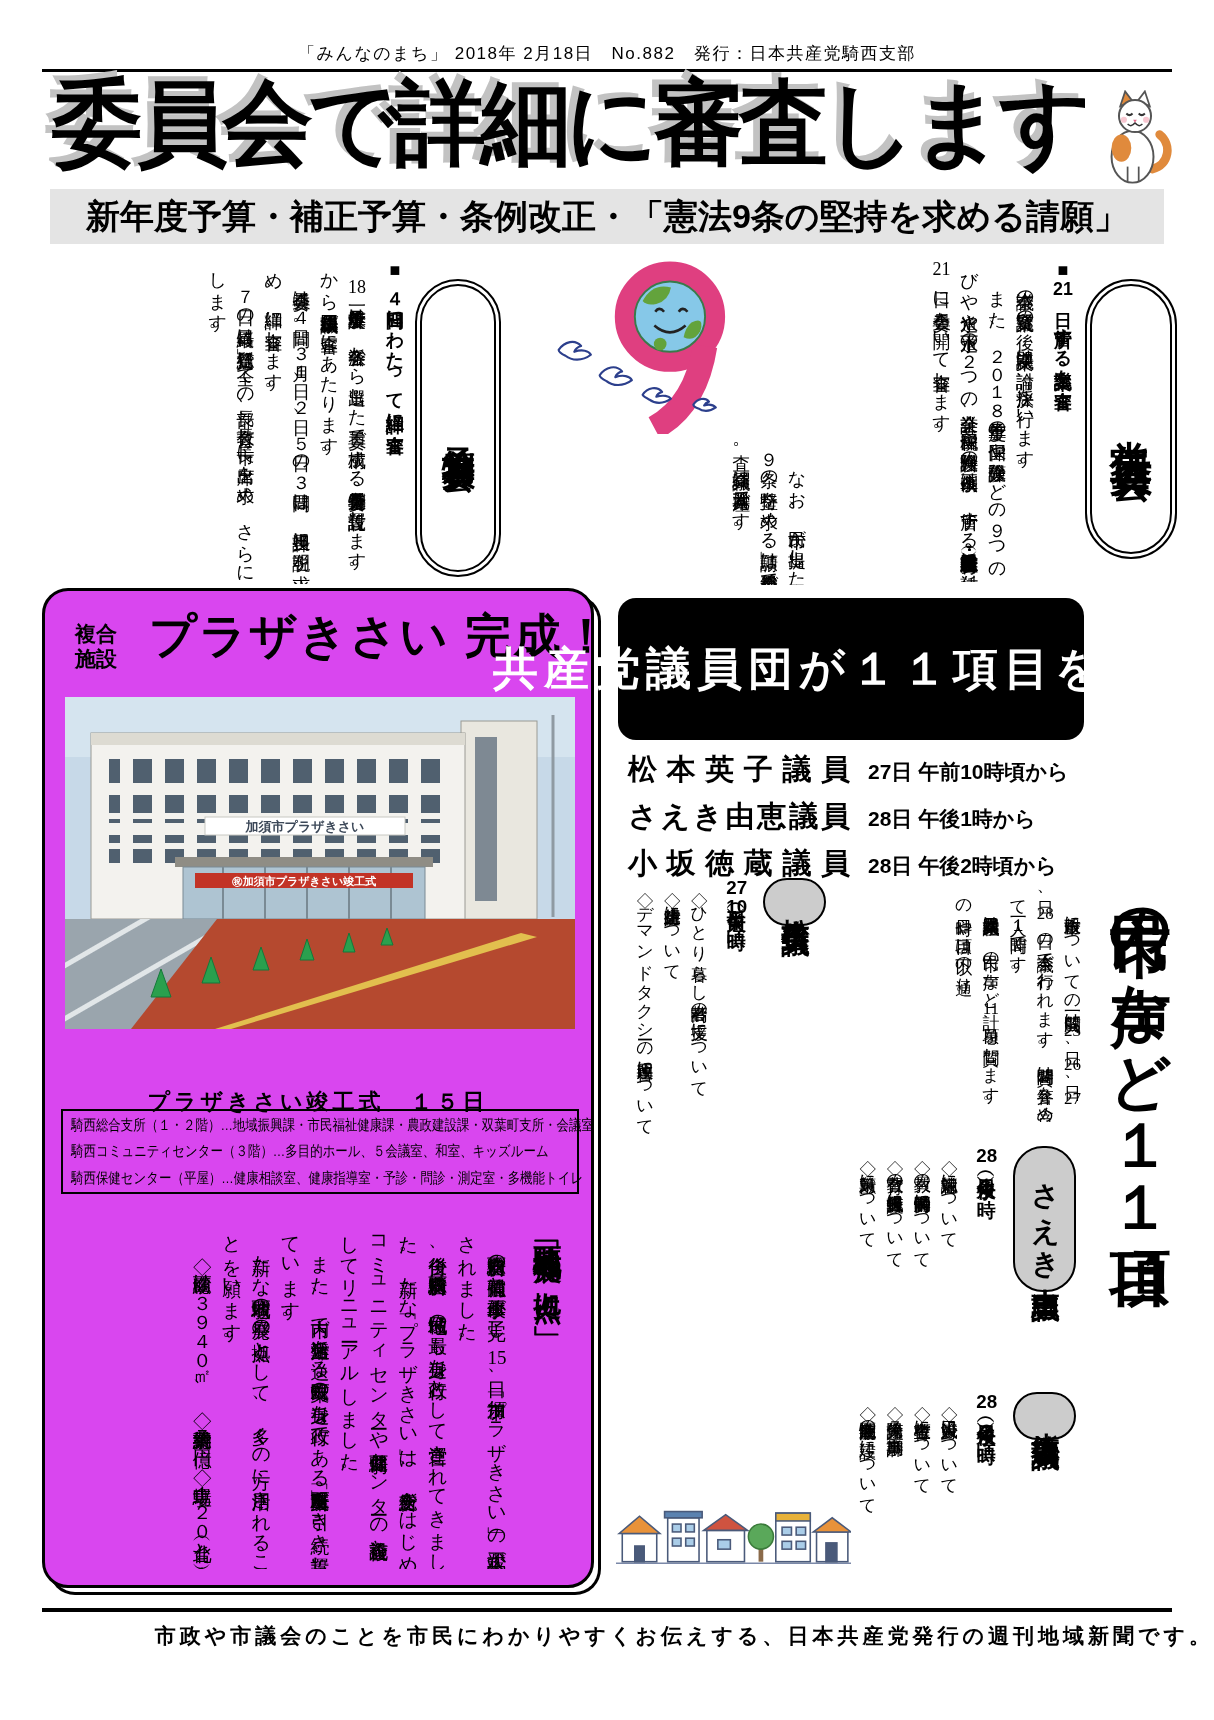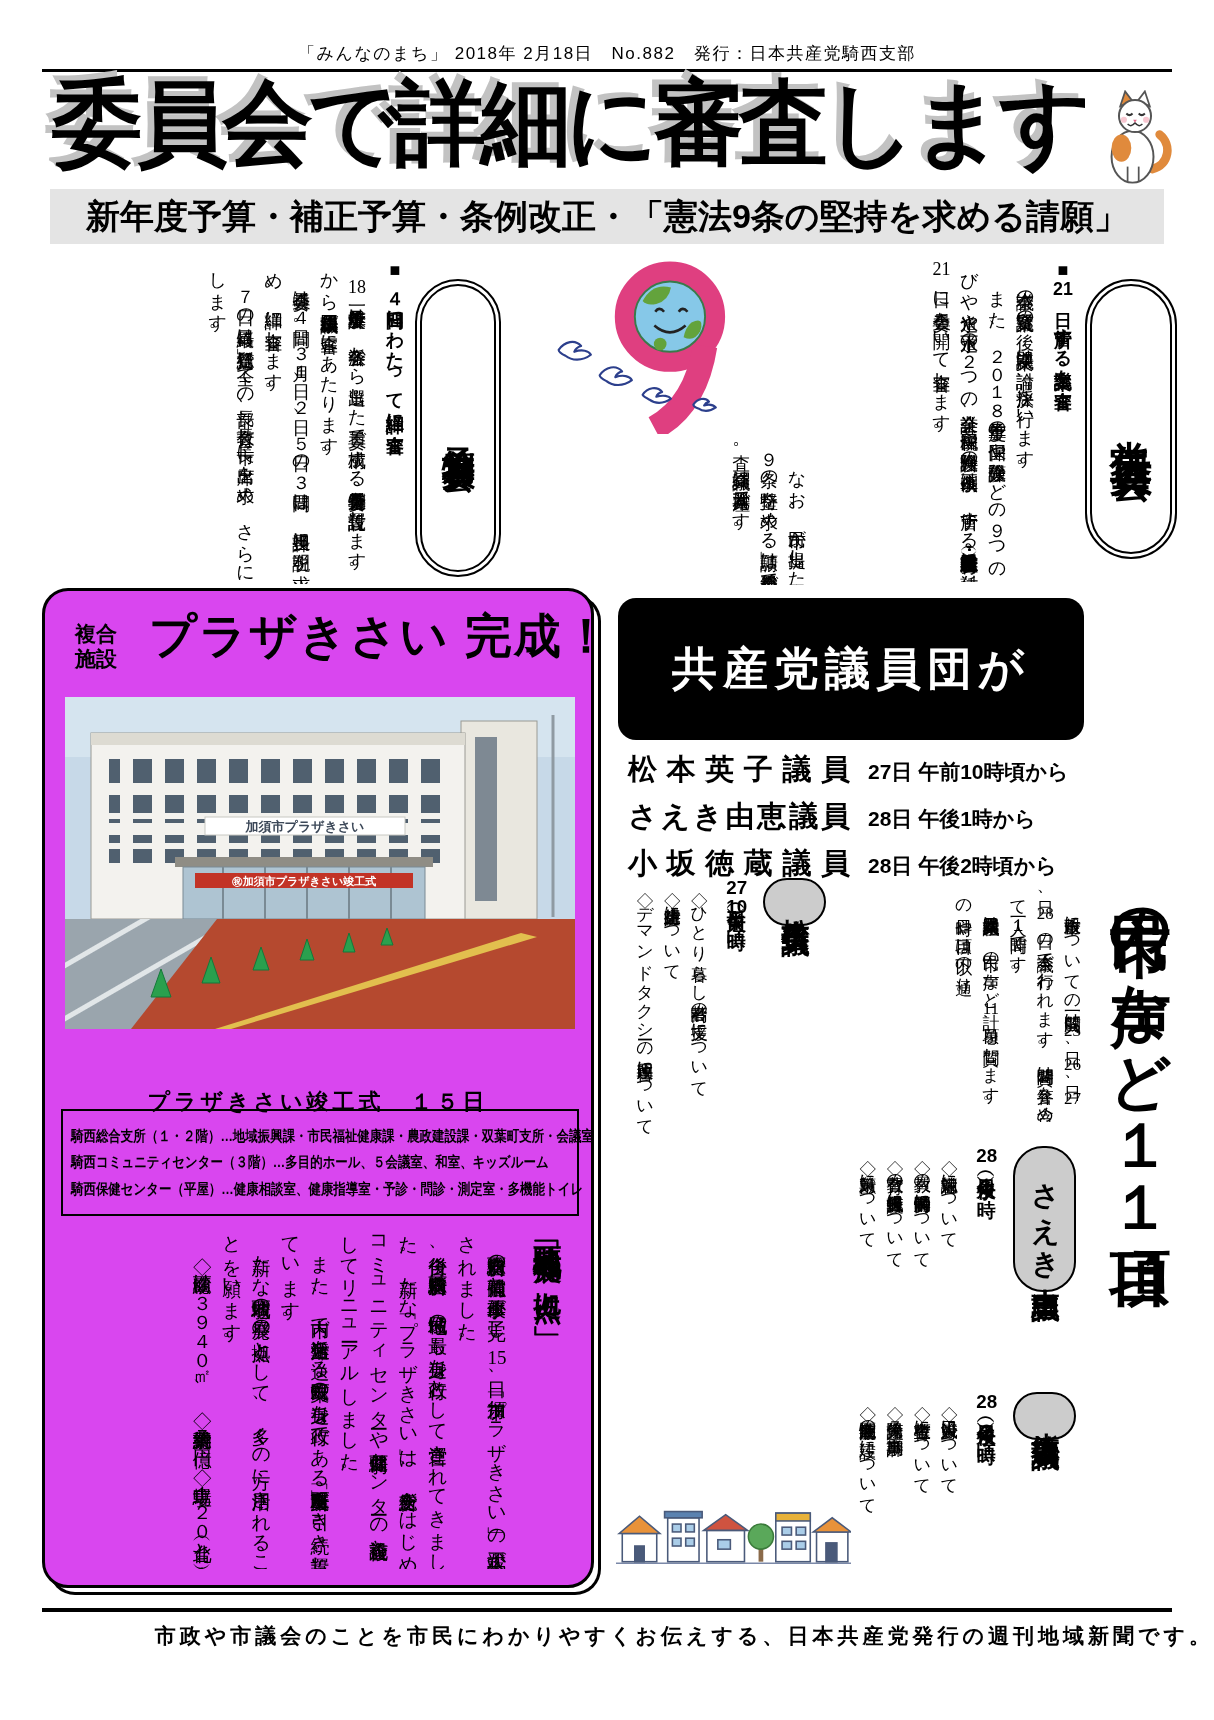--- a/index.html
+++ b/index.html
@@ -44,22 +44,22 @@
 
   
   .plaza-box { left:42px; top:588px; width:552px; height:1000px; background:#d946ef;
     border:3px solid #000; border-radius:26px;
     box-shadow: 7px 7px 0 -3px #fff, 7px 7px 0 0 #000; }
   .plaza-tag { left:30px; top:30px; font-size:21px; font-weight:900; line-height:1.2; text-align:center; }
   .plaza-title { left:104px; top:14px; font-size:47px; font-weight:900; letter-spacing:2px; white-space:nowrap; }
   .plaza-photo { left:20px; top:106px; width:510px; height:332px; }
   .plaza-caption { top:448px; left:0; width:100%; text-align:center;
     font-size:22px; font-weight:900; letter-spacing:4px;margin-top:48px; }
-  .info-box { left:16px; top:518px; width:518px; border:2px solid #000; padding:12px 8px;
-    font-size:15px; font-weight:700; line-height:1.75; }
+  .info-box { left:16px; top:518px; width:518px; border:2px solid #000; padding:1px 8px;
+    font-size:15px; font-weight:400; line-height:1.75; }
   .info-box div { white-space:nowrap; transform:scaleX(0.83); transform-origin:left; }
   .kisai-art { top:632px; right:16px; width:514px; height:346px; font-size:19px; line-height:1.55; }
   .kisai-head { font-size:28px; letter-spacing:2px; margin:0 6px 0 14px; }
 
   
   .qbox { left:618px; top:598px; width:466px; height:142px; background:#000; color:#fff;
     border-radius:18px; display:flex; flex-direction:row; align-items:center; justify-content:center;
     font-size:45px; font-weight:900; letter-spacing:6px; line-height:1.22; white-space:nowrap; }
   .sched { left:628px; top:750px; }
   .sched-row { display:flex; align-items:baseline; gap:18px; margin-bottom:7px; }
@@ -223,20 +223,21 @@
       <p>騎西総合支所の耐震補強と改修工事が完了し、<span class="tcy">15</span>日、「加須市プラザきさい」の竣工式が開催されました。</p>
       <p>合併後、騎西総合支所は、地域住民の最も身近な行政として運営されてきました。新たな「プラザきさい」は、総合支所をはじめ騎西コミュニティセンターや騎西保健センターの複合施設としてリニューアルしました。</p>
       <p>また、市内で避難生活を送る双葉町民の身近な行政である「双葉町埼玉支所」を引き続き設置しています。</p>
       <p>新たな騎西地域の発展の拠点として、多くの方に活用されることを願います。</p>
       <p>◇総面積は３９４０㎡、◇総事業費約７億円、◇駐車場１２０台（北と南）</p>
     </div>
   </div>
 
   <div class="abs qbox">
     <div>共産党議員団が</div>
+    <div>１１項目を質問</div>
   </div>
 
   <div class="abs sched">
     <div class="sched-row">
       <span class="sched-name">松本英子議員</span>
       <span class="sched-time">27日 午前10時頃から</span>
     </div>
     <div class="sched-row">
       <span class="sched-name">さえき由恵議員</span>
       <span class="sched-time">28日 午後1時から</span>

